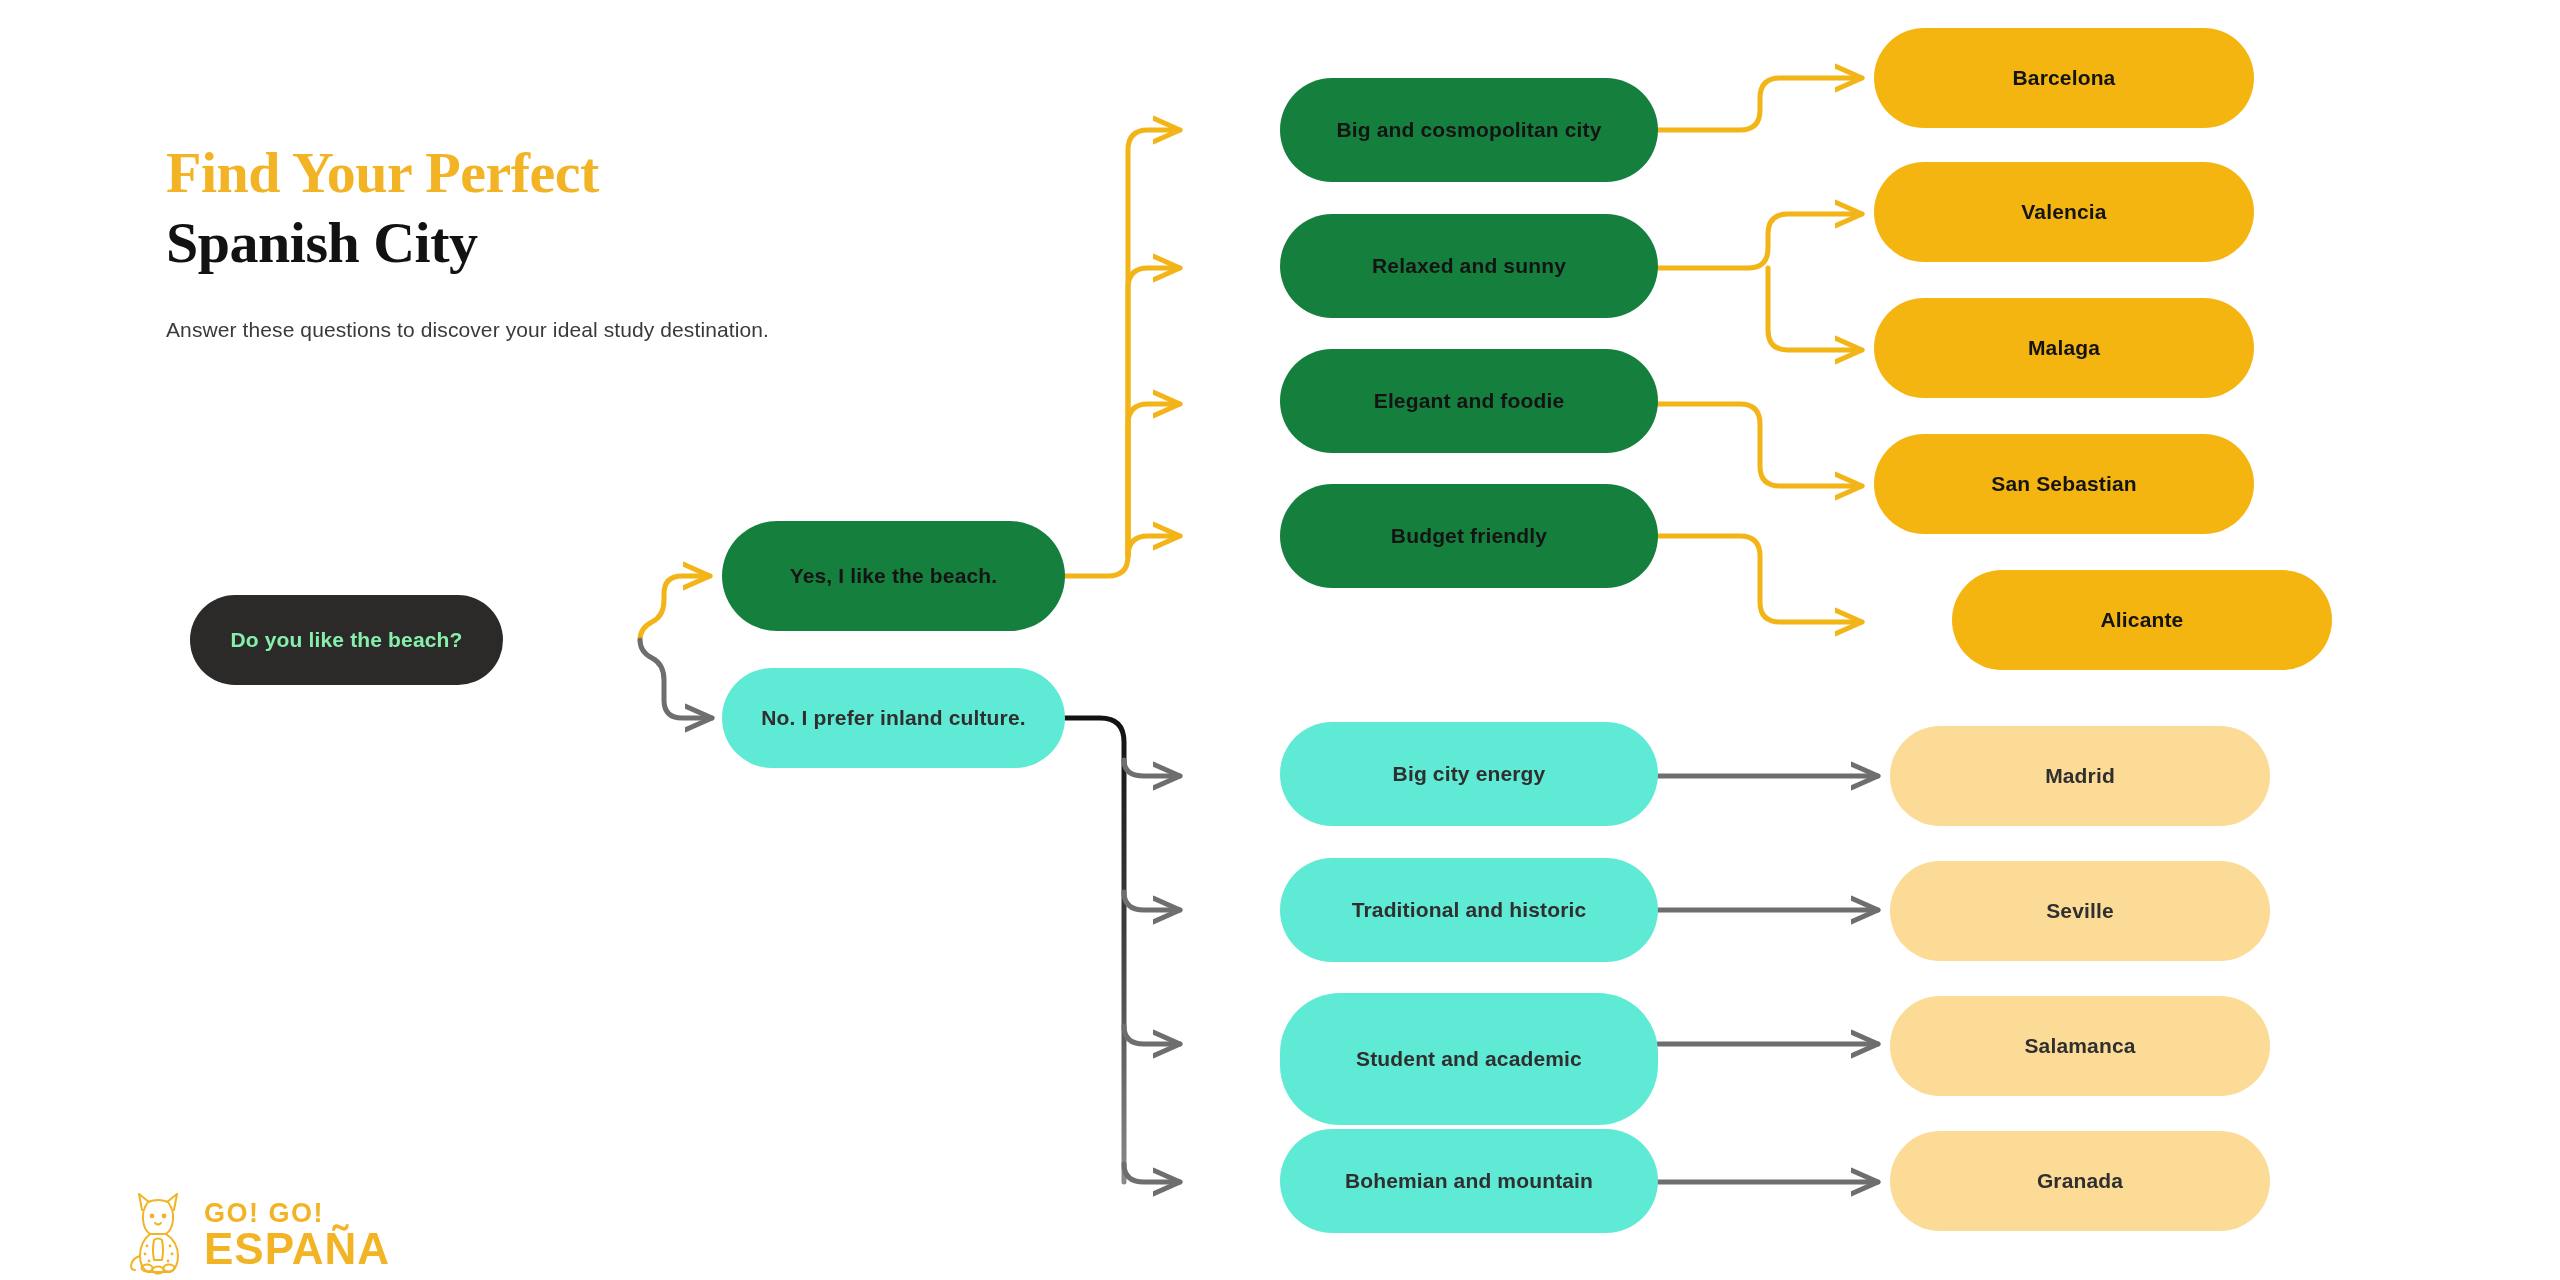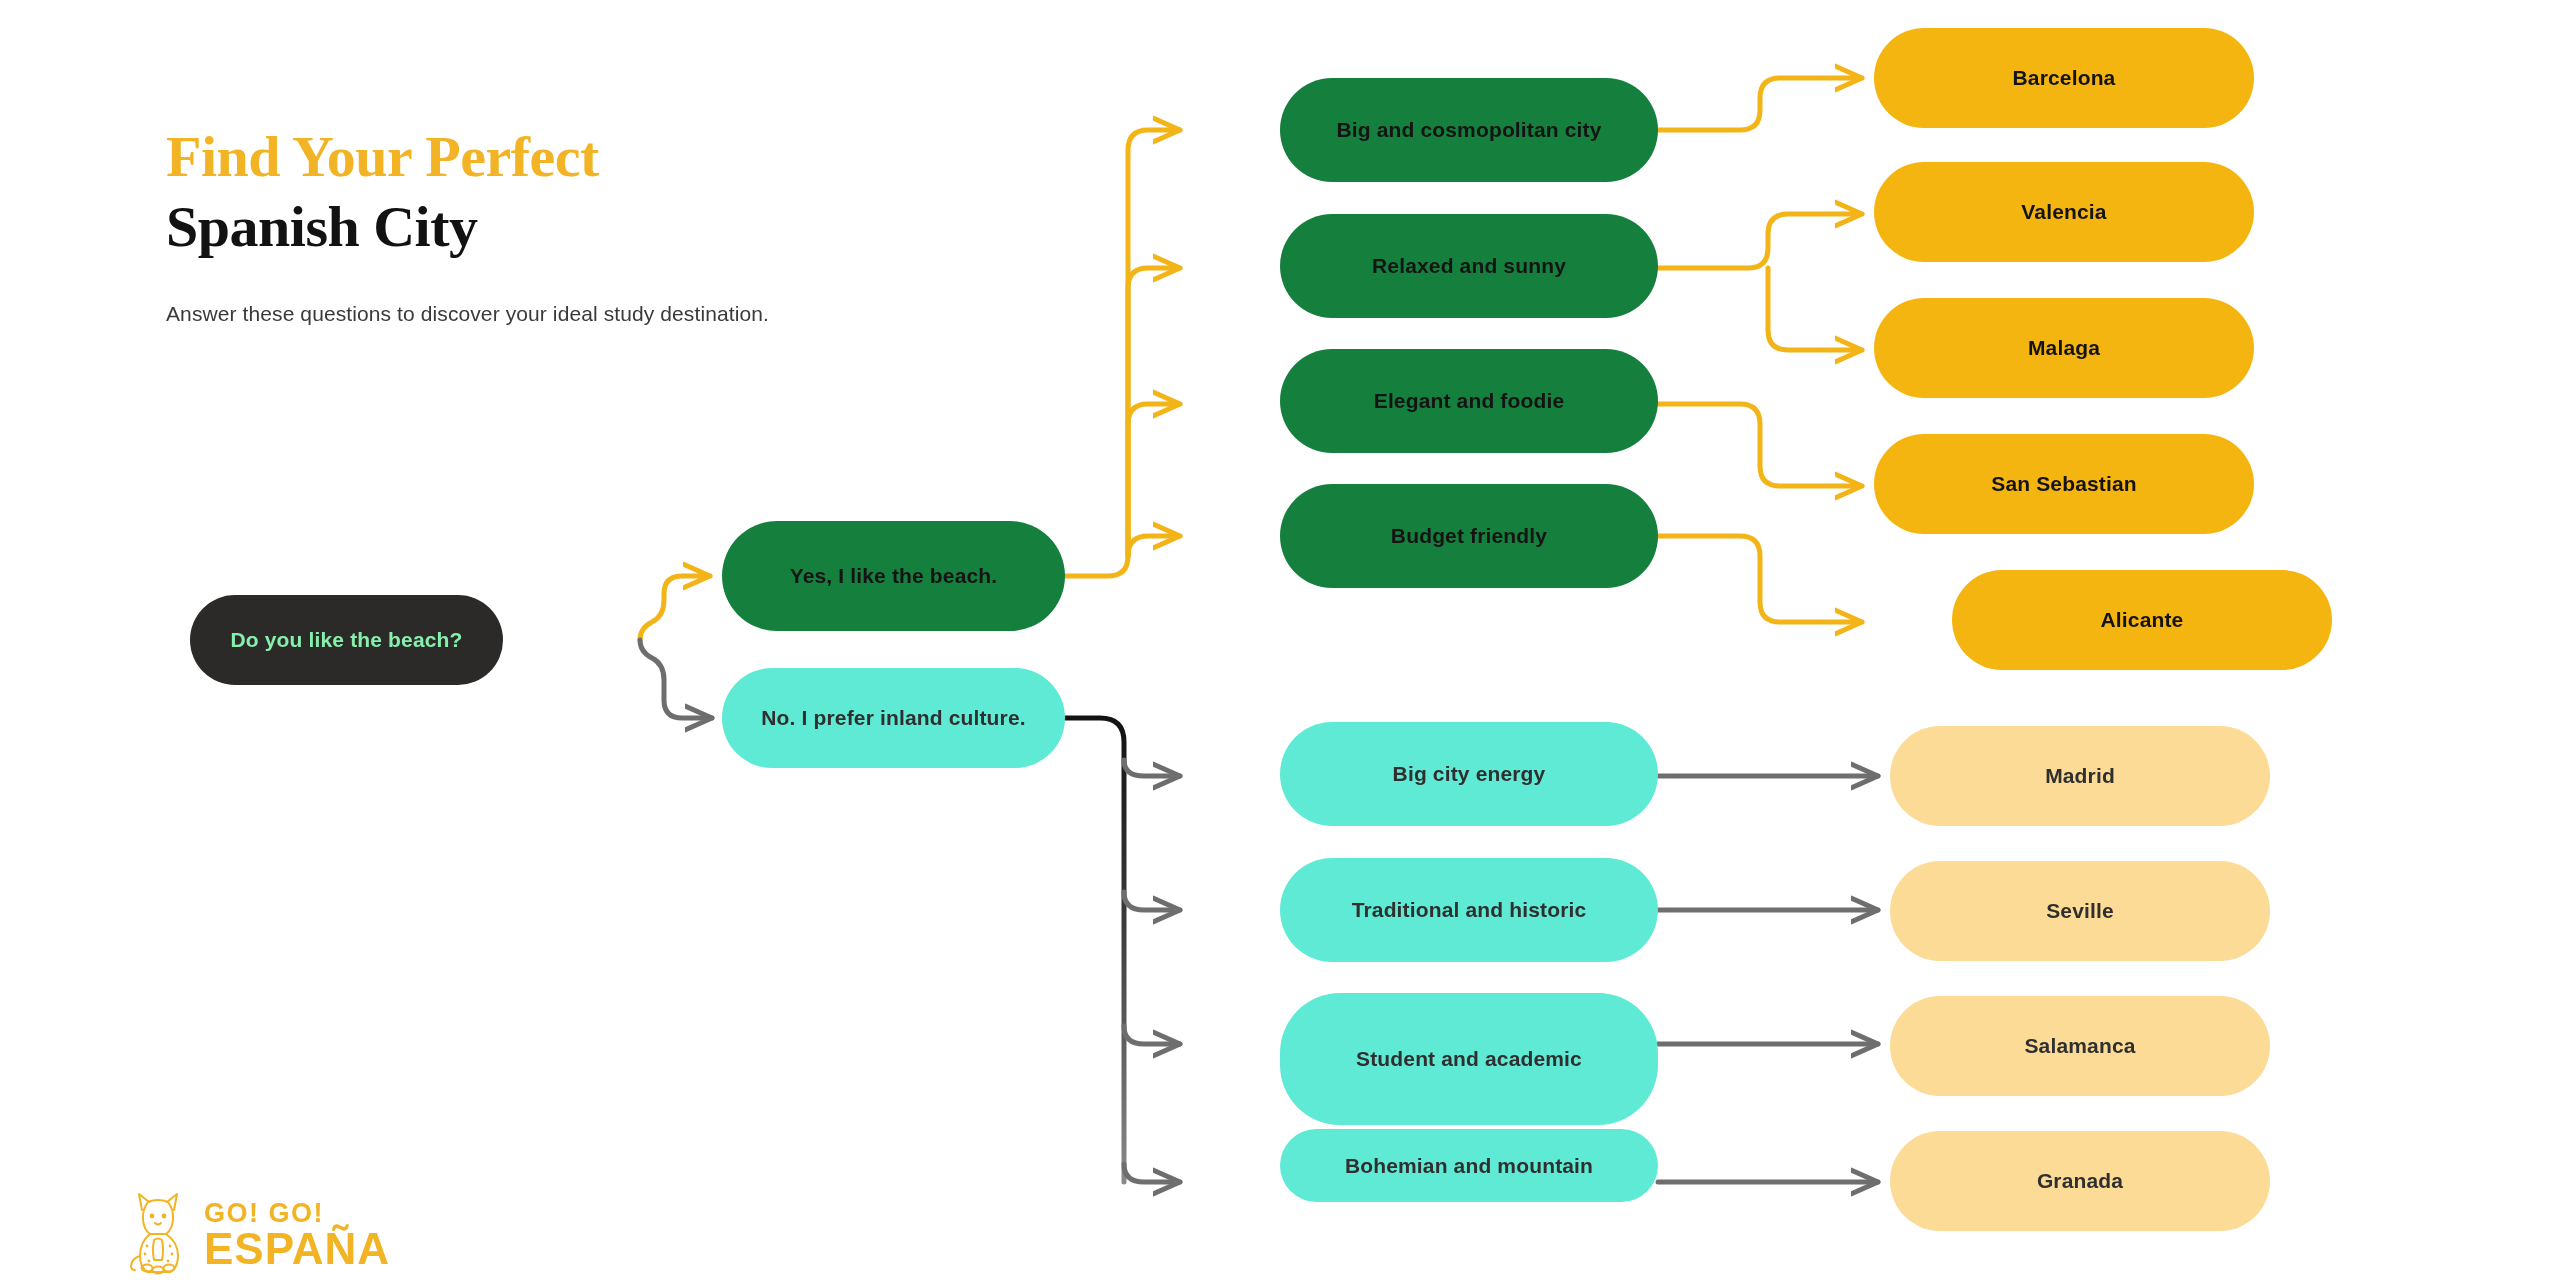--- a/index.html
+++ b/index.html
@@ -6,21 +6,21 @@
   body{
     width:2560px;height:1280px;
     background:#ffffff;
     font-family:"Liberation Sans", sans-serif;
     overflow:hidden;
     position:relative;
   }
   #stage{position:absolute;inset:0;width:2560px;height:1280px;}
 
   
-  .header{position:absolute;left:166px;top:128px;width:900px;}
+  .header{position:absolute;left:166px;top:144px;width:900px;}
   .title-line1{
     font-family:"Liberation Serif", serif;
     font-weight:700;font-size:58px;line-height:1.0;
     color:#F2B324;letter-spacing:-0.5px;margin:0;
   }
   .title-line2{
     font-family:"Liberation Serif", serif;
     font-weight:700;font-size:58px;line-height:1.0;
     color:#121212;letter-spacing:-0.5px;margin:12px 0 0 0;
   }
@@ -173,21 +173,21 @@
 
   <div class="node node-peach" style="left:1280px;top:722px;width:378px;height:104px;">
     <span>Big city energy</span>
   </div>
   <div class="node node-peach" style="left:1280px;top:858px;width:378px;height:104px;">
     <span>Traditional and historic</span>
   </div>
   <div class="node node-peach" style="left:1280px;top:993px;width:378px;height:132px;">
     <span>Student and academic</span>
   </div>
-  <div class="node node-peach" style="left:1280px;top:1129px;width:378px;height:73px;">
+  <div class="node node-peach" style="left:1280px;top:1129px;width:378px;height:104px;">
     <span>Bohemian and mountain</span>
   </div>
 
   <div class="node node-city-amber" style="left:1874px;top:28px;width:380px;height:100px;">
     <span>Barcelona</span>
   </div>
   <div class="node node-city-amber" style="left:1874px;top:162px;width:380px;height:100px;">
     <span>Valencia</span>
   </div>
   <div class="node node-city-amber" style="left:1874px;top:298px;width:380px;height:100px;">

